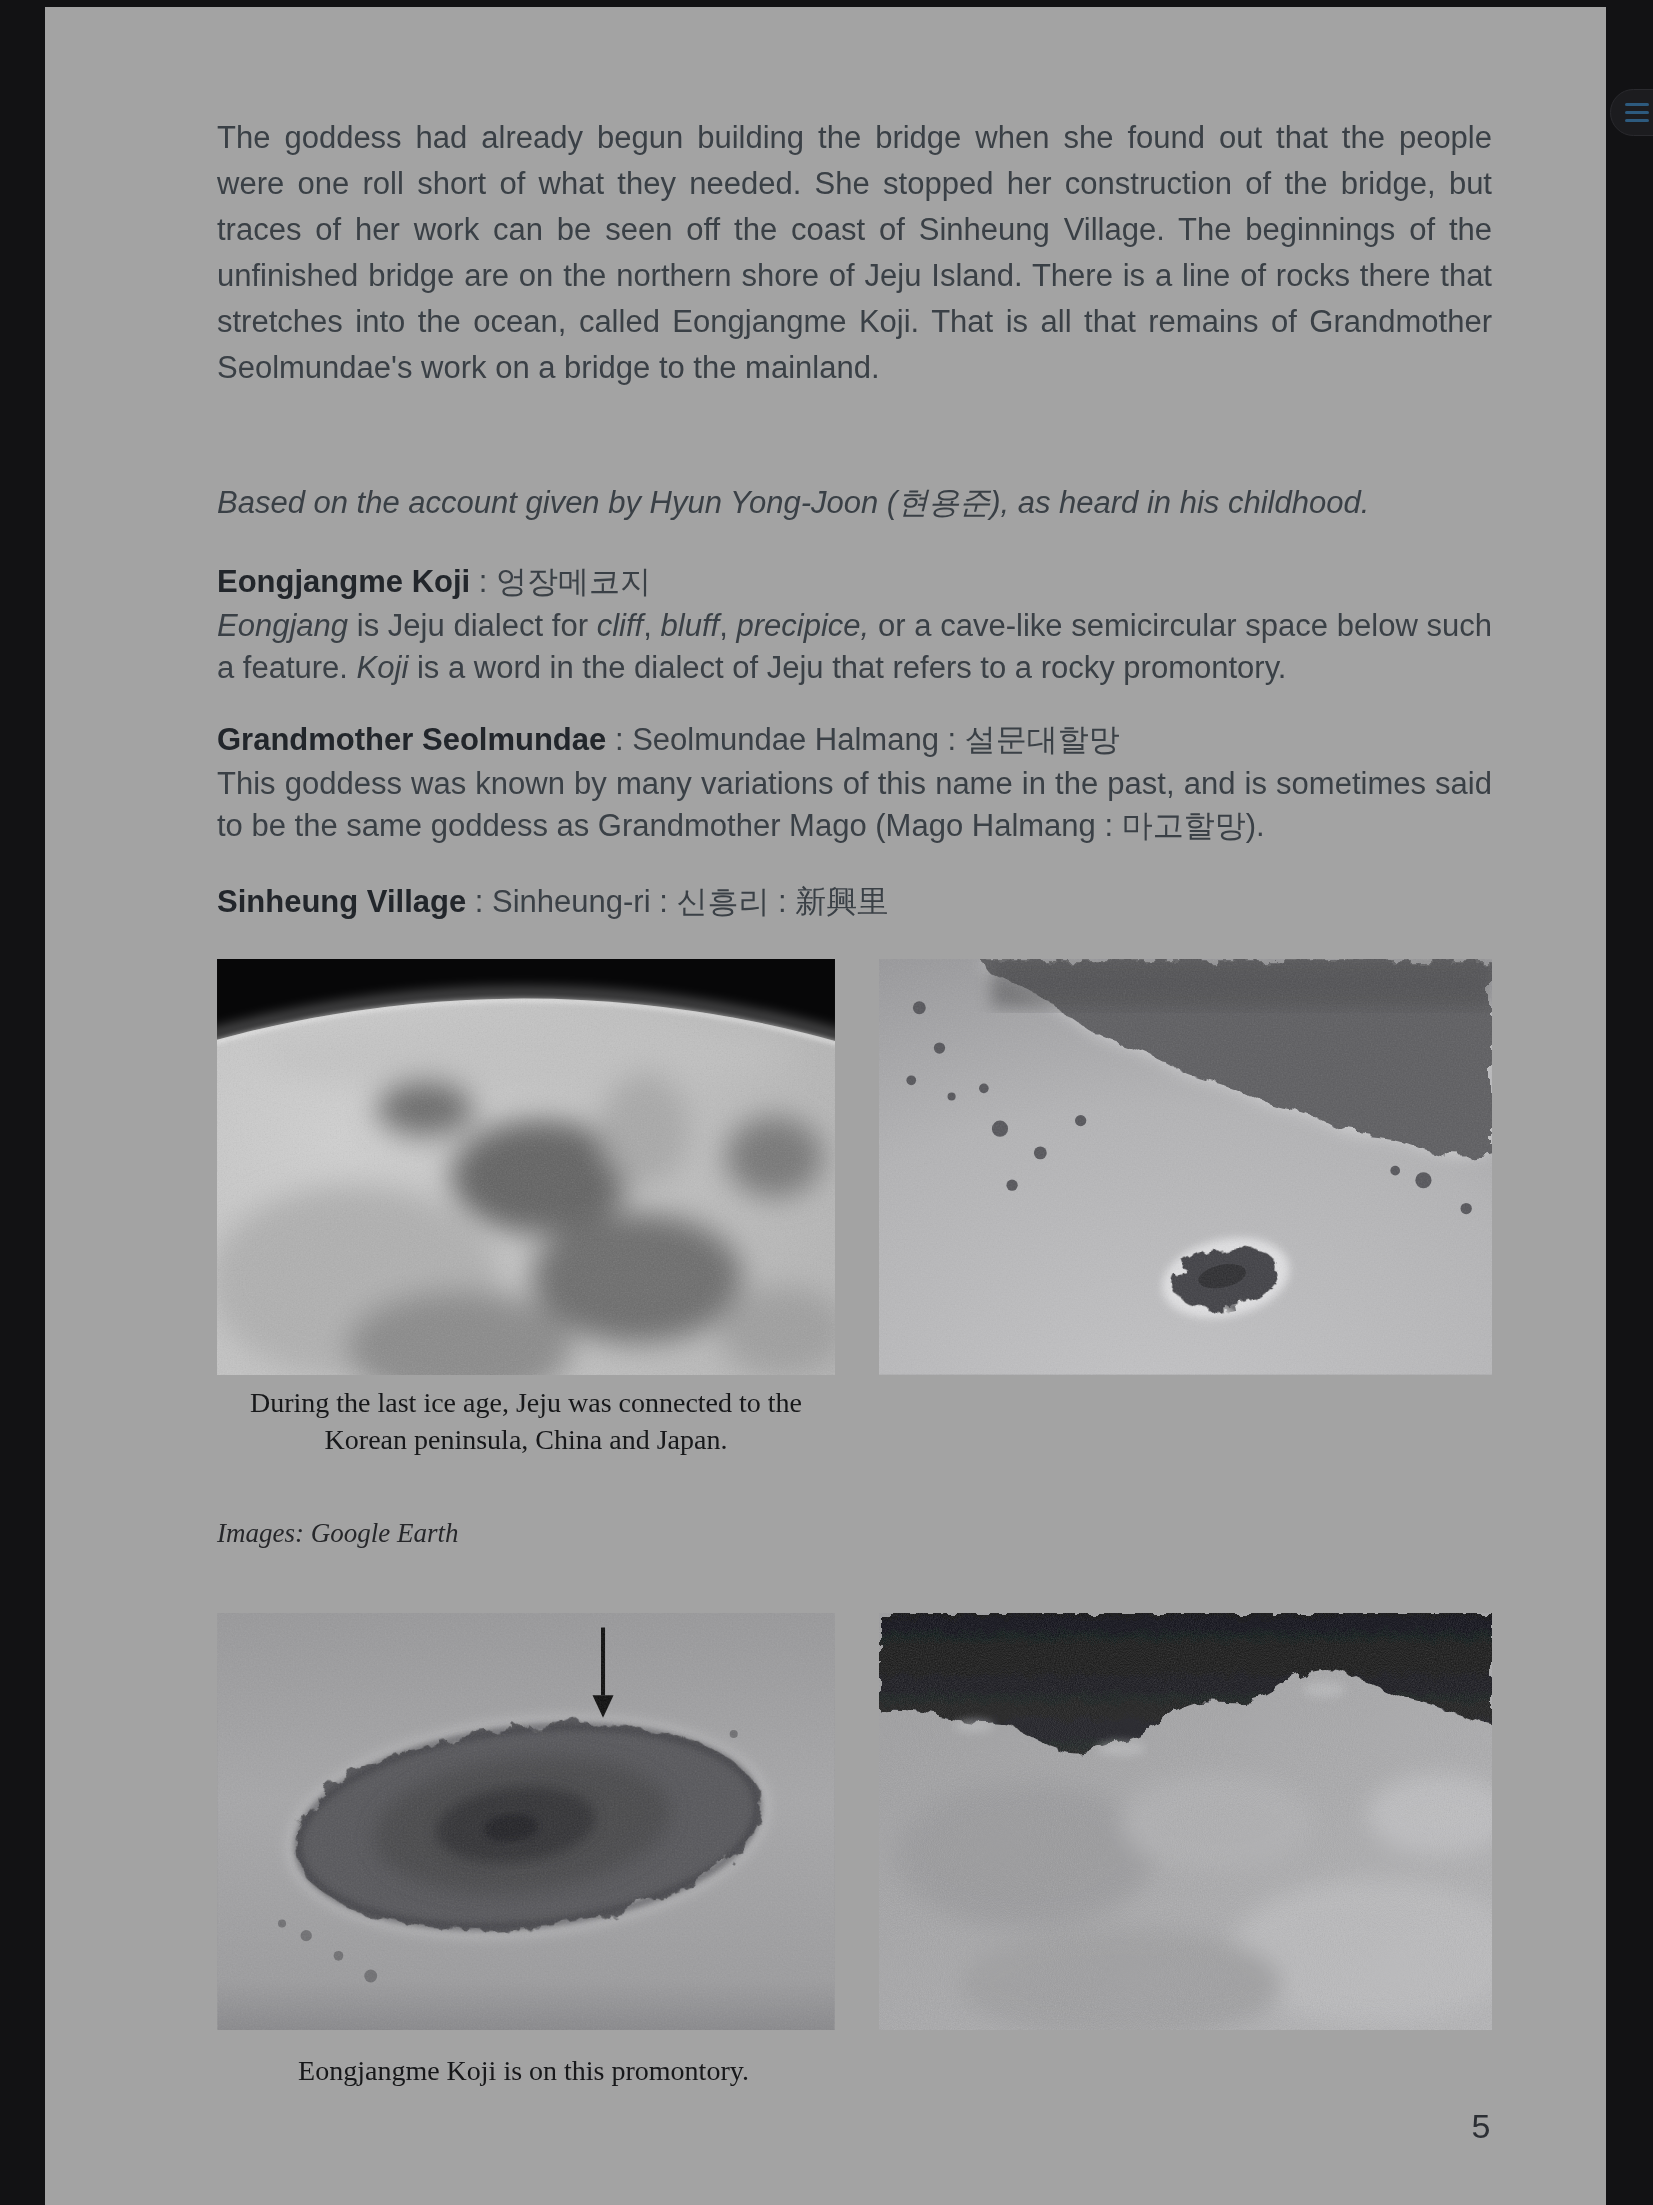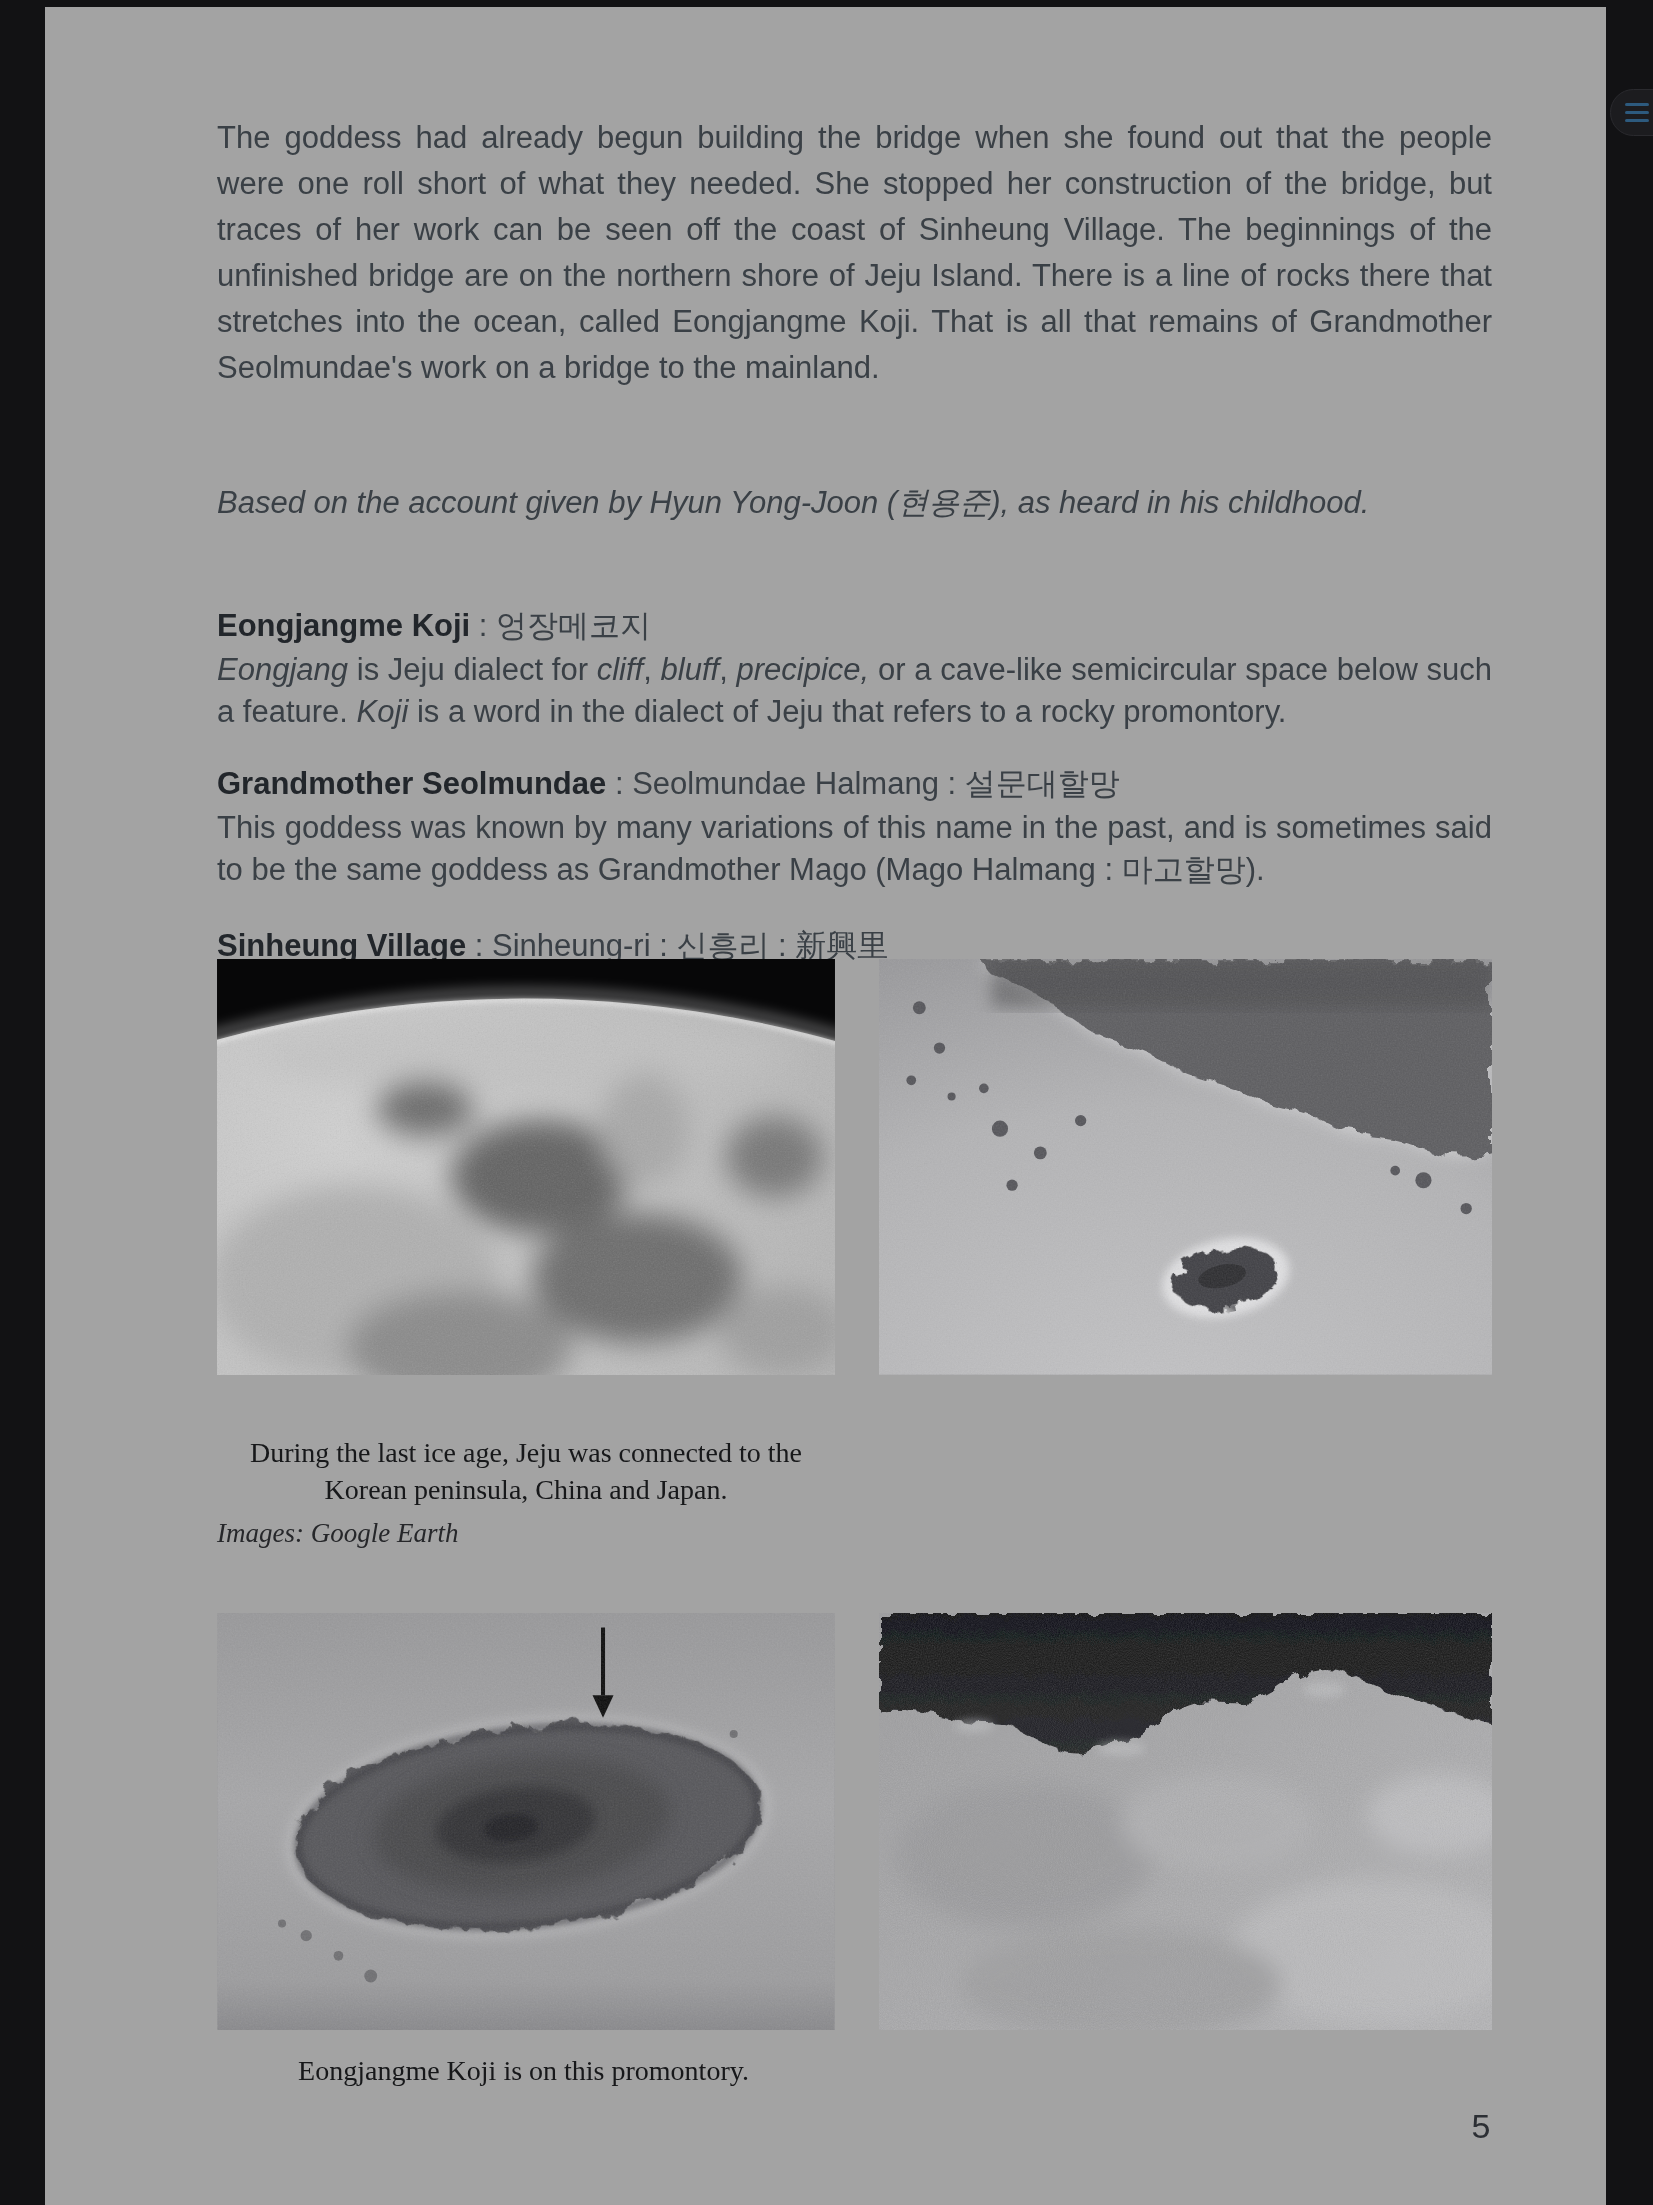--- a/index.html
+++ b/index.html
@@ -17,36 +17,36 @@
 
   .para {
     position:absolute; top:108px; left:0; width:100%;
     font-size:31px; line-height:46px; color:#3a4046;
     text-align:justify;
   }
   .attribution {
     position:absolute; top:475px; left:0; width:100%;
     font-size:31px; font-style:italic; color:#3a4046;
   }
-  .entry { position:absolute; left:0; width:100%;margin-top:44px; }
+  .entry { position:absolute; left:0; width:100%; }
   .e1 { top:552px; } .e2 { top:710px; } .e3 { top:872px; }
   .entry-head { font-size:31px; line-height:46px; color:#3a4046; }
   .entry-head b { font-weight:bold; color:#22262b; }
   .entry-body { font-size:31px; line-height:42px; color:#3a4046; text-align:justify; }
   .entry-body em, .attribution em { font-style:italic; }
 
   .figrow { position:absolute; left:0; display:flex; gap:44px; }
   .figrow-1 { top:952px; } .figrow-2 { top:1606px; }
   figure { width:618px; height:416px; overflow:hidden; background:#9a9a9c; }
   .figrow-2 figure { height:417px; }
   figure.fig-right { width:613px; }
   figure svg { width:100%; height:100%; display:block; }
 
   .caprow { position:absolute; left:0; display:flex; gap:44px; }
-  .caprow-1 { top:1427px; } .caprow-2 { top:2045px; }
+  .caprow-1 { top:1377px; } .caprow-2 { top:2045px; }
   .cap {
     width:618px; text-align:center; padding:0 22.6px;
     font-family:"Liberation Serif", serif;
     font-size:28px; line-height:37px; color:#17181a;
   }
   .cap-right { width:613px; }
 
   .credit {
     position:absolute; top:1511px; left:0; width:100%; text-align:left;
     font-family:"Liberation Serif", serif; font-style:italic;

